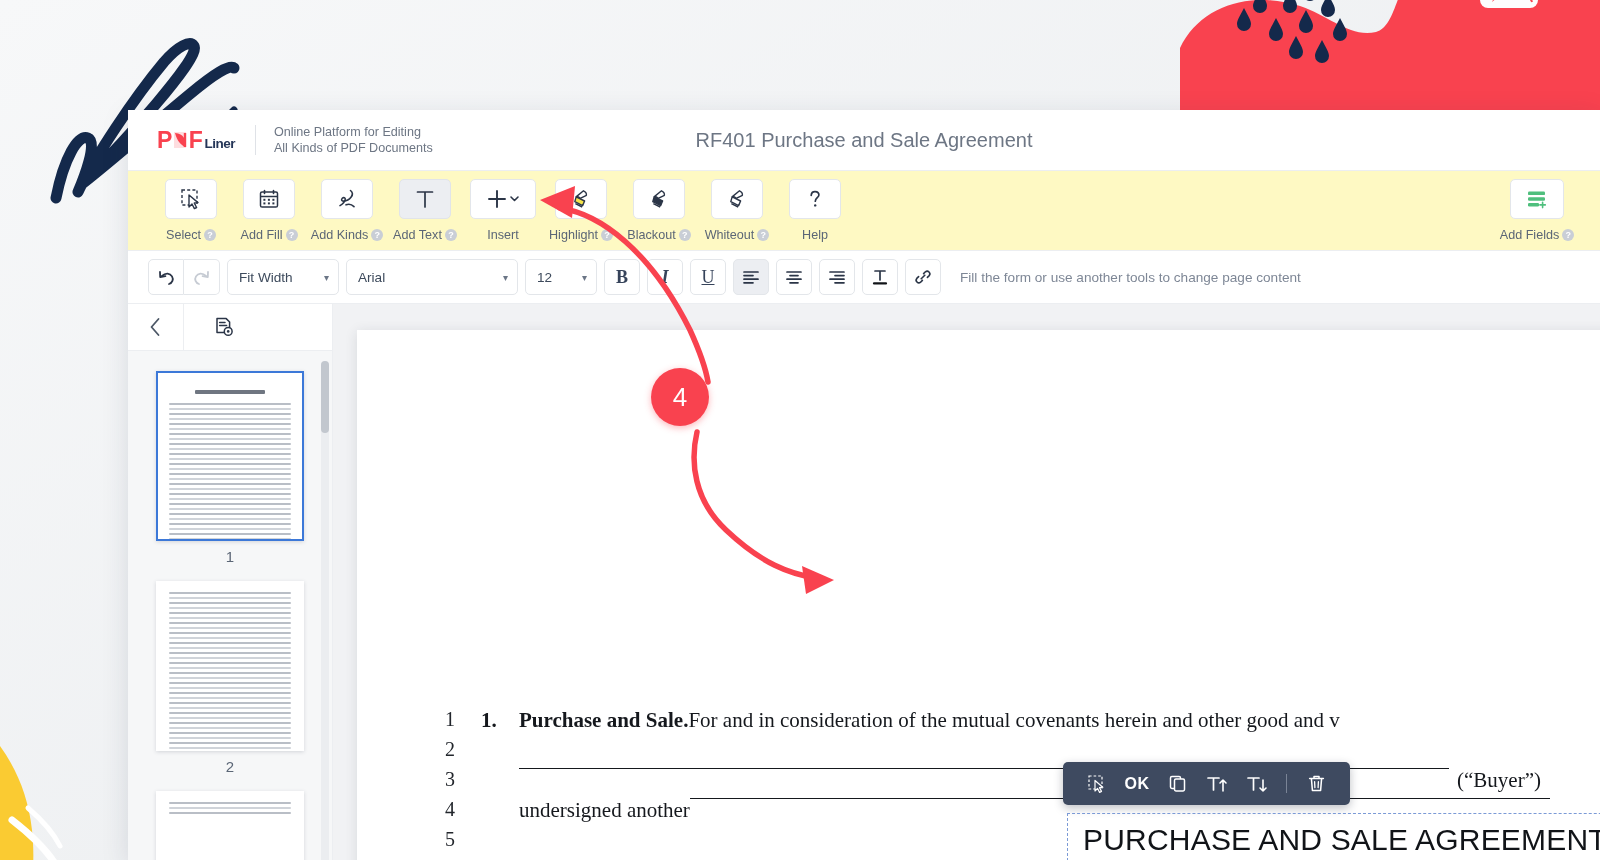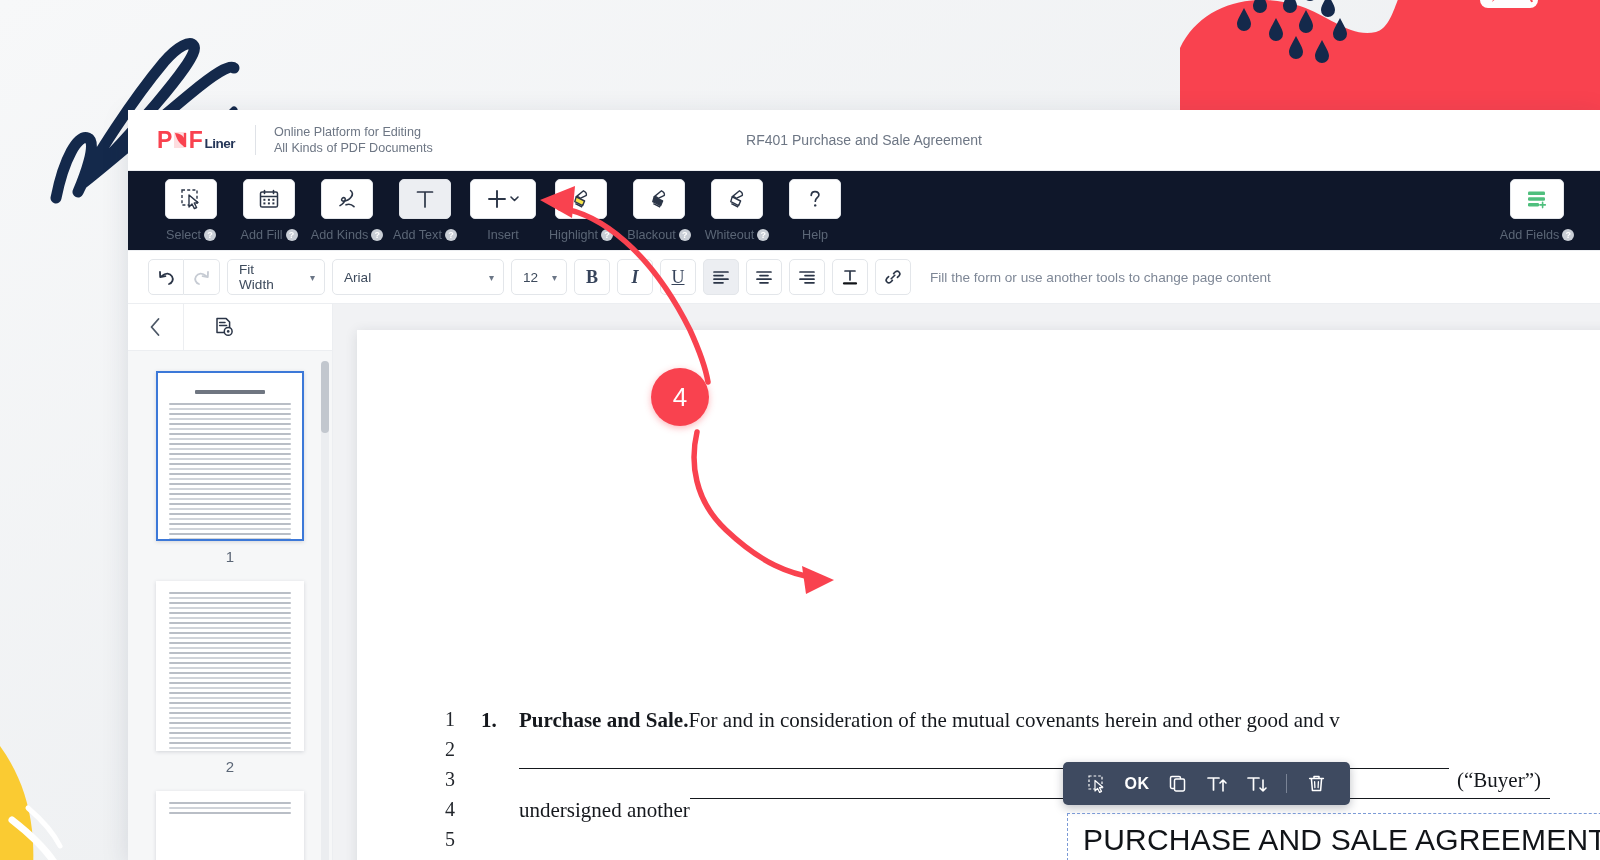--- a/index.html
+++ b/index.html
@@ -29,24 +29,24 @@
   .app-header { position:relative; height:61px; border-bottom:1px solid #eceef1; display:flex; align-items:center; background:#fff; }
   .brand { display:flex; align-items:center; padding-left:29px; }
   .brand-logo { font-size:23px; font-weight:bold; letter-spacing:-.5px; display:flex; align-items:baseline; }
   .brand-p { color:#f9424f; }
   .brand-mark { display:inline-block; width:17px; height:19px; position:relative; margin:0 0px; }
   .brand-mark svg { position:absolute; left:0; top:1px; }
   .brand-f { color:#f9424f; }
   .brand-liner { color:#243557; font-size:13.5px; font-weight:bold; margin-left:2px; }
   .brand-sep { width:1px; height:30px; background:#dfe2e7; margin:0 18px 0 20px; }
   .brand-tag { font-size:12.6px; line-height:16px; color:#6d7684; }
-  .doc-title { position:absolute; left:0; right:0; text-align:center; font-size:14px; color:#6d7684; pointer-events:none; }
-
-  
-  .toolbar { height:80px; display:flex; align-items:flex-start; padding:8px 24px 0 24px; border-bottom:1px solid #eceef1; position:relative; background:#0f172a; }
+  .doc-title { position:absolute; left:0; right:0; text-align:center; font-size:20px; color:#6d7684; pointer-events:none; }
+
+  
+  .toolbar { height:80px; display:flex; align-items:flex-start; padding:8px 24px 0 24px; border-bottom:1px solid #eceef1; position:relative; background:#fef9c3; }
   .tool { width:78px; display:flex; flex-direction:column; align-items:center; cursor:pointer; }
   .tool-btn {
     width:52px; height:40px; border:1px solid #e3e6ea; border-radius:5px;
     background:#fff; display:flex; align-items:center; justify-content:center;
   }
   .tool.active .tool-btn { background:#eceef2; border-color:#e1e4e9; }
   .tool-label { margin-top:9px; font-size:12.6px; color:#5b6676; white-space:nowrap; display:flex; align-items:center; gap:3px; }
   .qmark { width:12px; height:12px; border-radius:50%; background:#c9ced6; color:#fff; font-size:9px; line-height:12px; text-align:center; display:inline-block; font-weight:bold; }
   .tool-insert .tool-btn { width:66px; }
   .spacer { flex:1; }
@@ -55,23 +55,23 @@
   
   .fmtbar { height:53px; display:flex; align-items:center; padding:0 20px; border-bottom:1px solid #eceef1; gap:7px; background:#fff; }
   .fbtn { height:36px; min-width:36px; border:1px solid #e3e6ea; border-radius:5px; background:#fff; display:flex; align-items:center; justify-content:center; font-size:16px; color:#36435a; cursor:pointer; }
   .fbtn.active { background:#eceef2; }
   .fbtn.disabled { color:#c6cbd3; }
   .fgroup { display:flex; }
   .fgroup .fbtn { border-radius:0; border-left:none; }
   .fgroup .fbtn:first-child { border-radius:5px 0 0 5px; border-left:1px solid #e3e6ea; }
   .fgroup .fbtn:last-child { border-radius:0 5px 5px 0; }
   .select-box { height:36px; border:1px solid #e3e6ea; border-radius:5px; background:#fff; display:flex; align-items:center; justify-content:space-between; padding:0 9px 0 11px; font-size:13.6px; color:#3d4a5c; cursor:pointer; }
-  .sel-fit { width:98px;gap:16px; }
+  .sel-fit { width:112px;gap:16px; }
   .sel-font { width:172px; }
-  .sel-size { width:56px; }
+  .sel-size { width:72px; }
   .chev { font-size:10px; color:#6b7686; margin-left:6px; }
   .hint { font-size:13.6px; color:#7e8796; margin-left:12px; }
 
   
   .app-body { display:flex; height:556px; }
   .sidebar { width:205px; border-right:1px solid #eceef1; display:flex; flex-direction:column; background:#fff; }
   .sb-head { height:47px; display:flex; align-items:center; border-bottom:1px solid #eceef1; }
   .sb-back { width:56px; height:46px; display:flex; align-items:center; justify-content:center; border-right:1px solid #eceef1; cursor:pointer; }
   .sb-tab { width:80px; height:46px; display:flex; align-items:center; justify-content:center; cursor:pointer; }
   .sb-scroll { flex:1; background:#f6f7f8; position:relative; overflow:hidden; padding-top:20px; }

